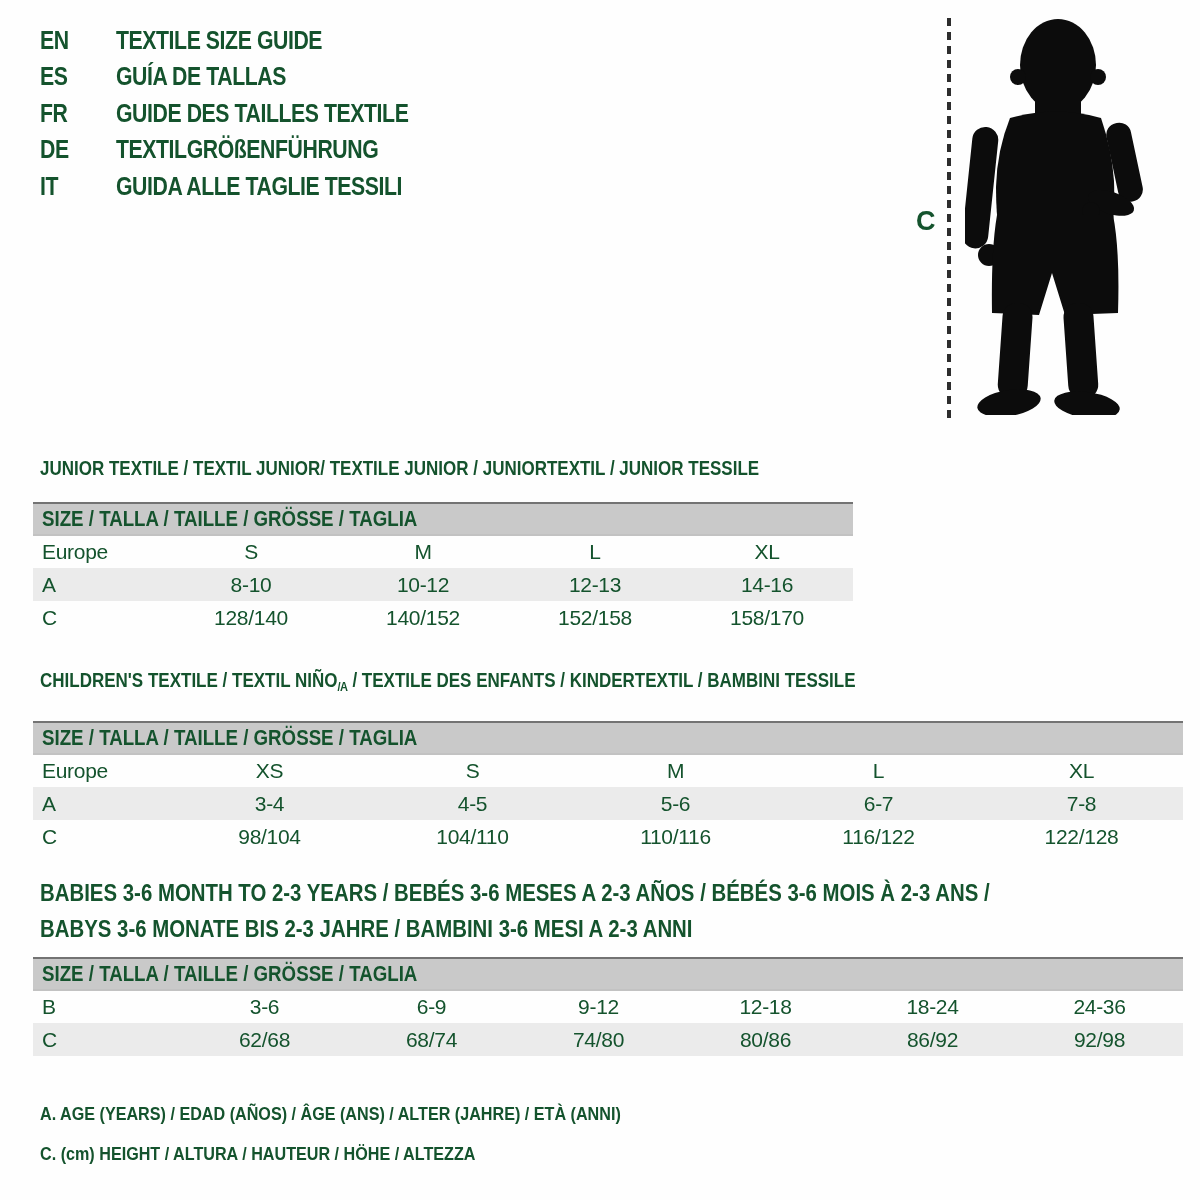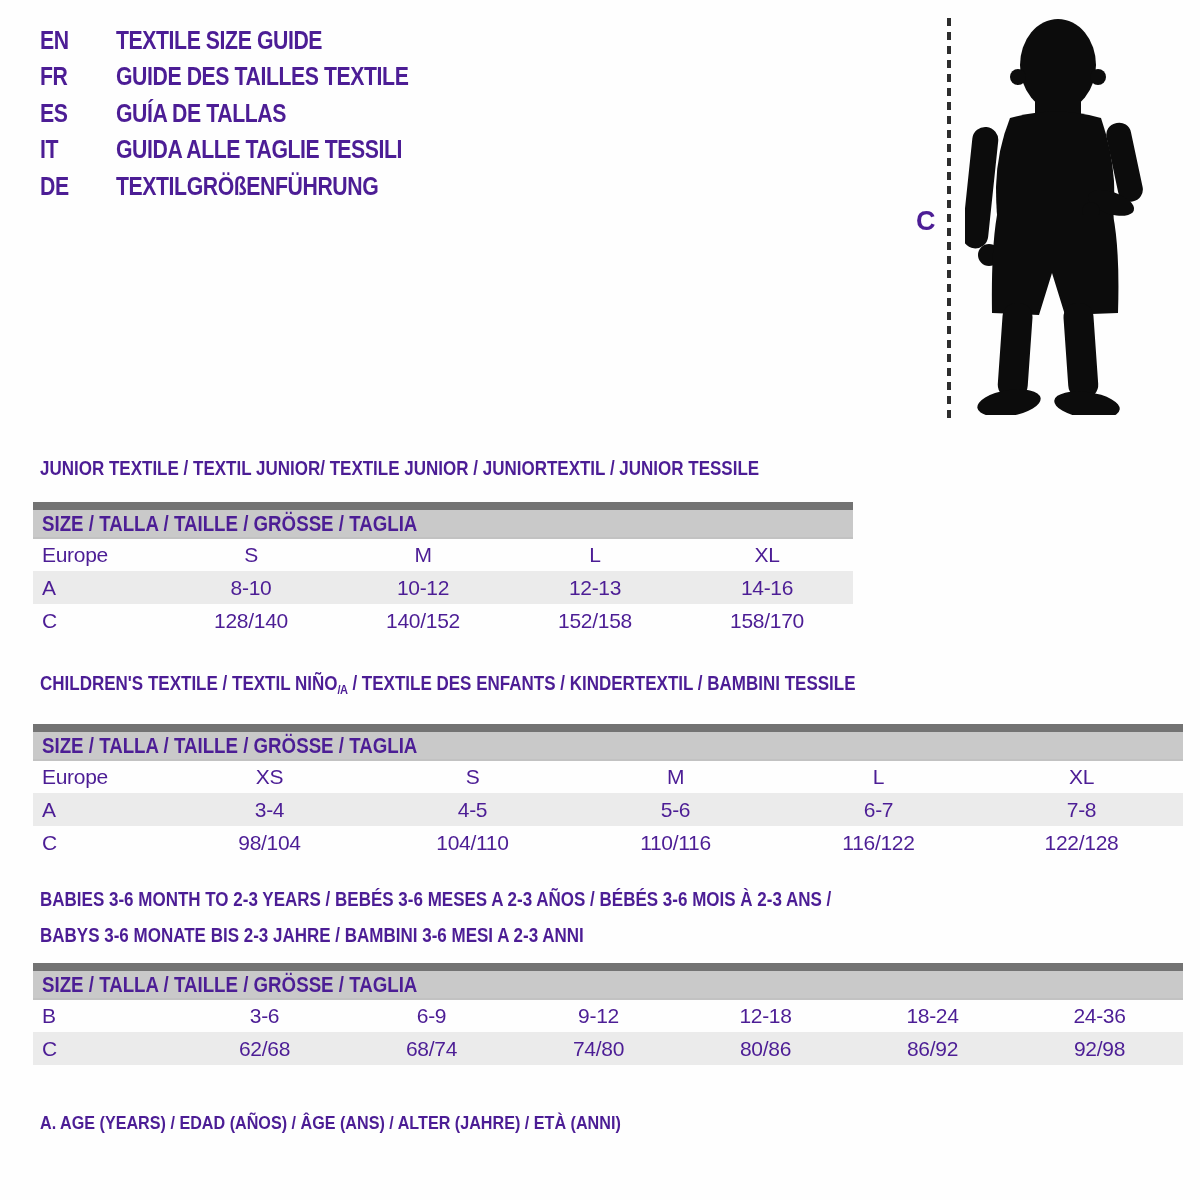--- a/index.html
+++ b/index.html
@@ -1,21 +1,21 @@
 <!DOCTYPE html>
 <html><head>
 <meta charset="utf-8">
 <style>
   * { margin:0; padding:0; box-sizing:border-box; }
   html,body { background:#ffffff; }
   .page {
     position:relative; width:1200px; height:1200px;
     background:#fefefe; overflow:hidden;
     font-family:"Liberation Sans", sans-serif;
-    font-weight:700; color:#4c1d95;
+    font-weight:700; color:#14532d;
   }
   .cond { display:inline-block; transform:scaleX(0.85); transform-origin:0 50%; white-space:nowrap; }
 
   
   .lang-header { position:absolute; left:40px; top:22px; }
   .lang-row { display:flex; height:36.5px; align-items:center; }
   .lang-code { width:76px; font-size:25px; letter-spacing:-0.5px; }
   .lang-title { font-size:25px; letter-spacing:-0.5px; }
 
   
@@ -24,28 +24,28 @@
   .measure-line {
     position:absolute; left:47px; top:18px; width:4px; height:400px;
     background:repeating-linear-gradient(to bottom,#2d2d2d 0px,#2d2d2d 8px,transparent 8px,transparent 14px);
   }
   .silhouette { position:absolute; left:65px; top:15px; }
 
   
   .content { position:absolute; left:33px; top:456px; width:1150px; }
   .section-title { font-size:20px; padding-left:7px; line-height:24px; }
   .section-title .sub { font-size:13px; vertical-align:-4px; letter-spacing:-0.5px; }
-  .babies-title-line { font-size:20px; padding-left:7px; line-height:36px; }
+  .babies-title-line { font-size:24px; padding-left:7px; line-height:36px; }
 
   table.size-table { border-collapse:collapse; table-layout:fixed; margin-top:22px; }
   table.size-table.junior   { width:820px; }
   table.size-table.children { width:1150px; }
   table.size-table.babies   { width:1150px; margin-top:10px; }
   th.bar {
-    background:#c9c9c9; border-top:8px solid #737373; border-bottom:2px solid #c2c2c2;
+    background:#c9c9c9; border-top:2px solid #737373; border-bottom:2px solid #c2c2c2;
     height:32px; text-align:left; padding-left:9px;
     font-size:22px; font-weight:700;
   }
   td { height:33px; text-align:center; font-size:21px; font-weight:400; letter-spacing:-0.3px; }
   td.lbl { text-align:left; padding-left:9px; }
   tr.shaded td { background:#ebebeb; }
 
   .sec-children { margin-top:34px; }
   .sec-babies   { margin-top:22px; }
 
@@ -57,34 +57,34 @@
 <body>
 
 <div class="page">
 
   <div class="lang-header">
     <div class="lang-row">
       <span class="lang-code"><span class="cond">EN</span></span>
       <span class="lang-title"><span class="cond">TEXTILE SIZE GUIDE</span></span>
     </div>
     <div class="lang-row">
+      <span class="lang-code"><span class="cond">ES</span></span>
+      <span class="lang-title"><span class="cond">GUÍA DE TALLAS</span></span>
+    </div>
+    <div class="lang-row">
       <span class="lang-code"><span class="cond">FR</span></span>
       <span class="lang-title"><span class="cond">GUIDE DES TAILLES TEXTILE</span></span>
     </div>
     <div class="lang-row">
-      <span class="lang-code"><span class="cond">ES</span></span>
-      <span class="lang-title"><span class="cond">GUÍA DE TALLAS</span></span>
+      <span class="lang-code"><span class="cond">DE</span></span>
+      <span class="lang-title"><span class="cond">TEXTILGRÖßENFÜHRUNG</span></span>
     </div>
     <div class="lang-row">
       <span class="lang-code"><span class="cond">IT</span></span>
       <span class="lang-title"><span class="cond">GUIDA ALLE TAGLIE TESSILI</span></span>
-    </div>
-    <div class="lang-row">
-      <span class="lang-code"><span class="cond">DE</span></span>
-      <span class="lang-title"><span class="cond">TEXTILGRÖßENFÜHRUNG</span></span>
     </div>
   </div>
 
   <div class="figure">
     <span class="measure-label">C</span>
     <div class="measure-line"></div>
     <svg class="silhouette" width="180" height="400" viewBox="0 0 180 400" aria-hidden="true">
       <g fill="#0c0c0c">
 
         <ellipse cx="93" cy="50" rx="38" ry="46"></ellipse>
@@ -236,16 +236,17 @@
             <td>80/86</td>
             <td>86/92</td>
             <td>92/98</td>
           </tr>
         </tbody>
       </table>
     </section>
 
     <div class="legend">
       <div class="legend-line"><span class="cond">A. AGE (YEARS) / EDAD (AÑOS) / ÂGE (ANS) / ALTER (JAHRE) / ETÀ (ANNI)</span></div>
+      <div class="legend-line"><span class="cond">C. (cm) HEIGHT / ALTURA / HAUTEUR / HÖHE / ALTEZZA</span></div>
     </div>
 
   </div>
 </div>
 
 </body></html>

